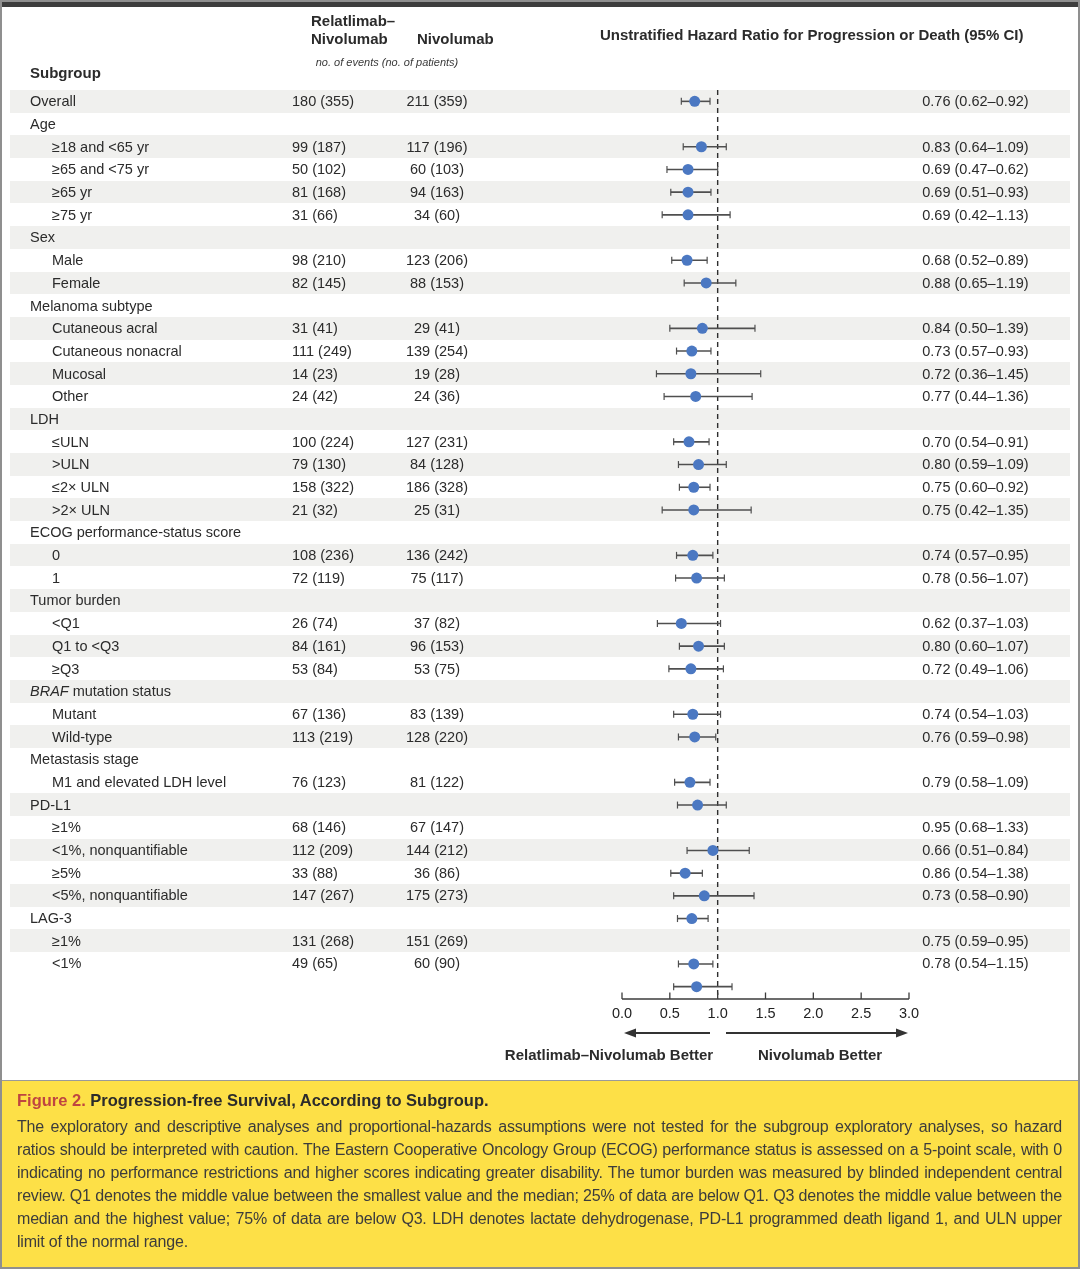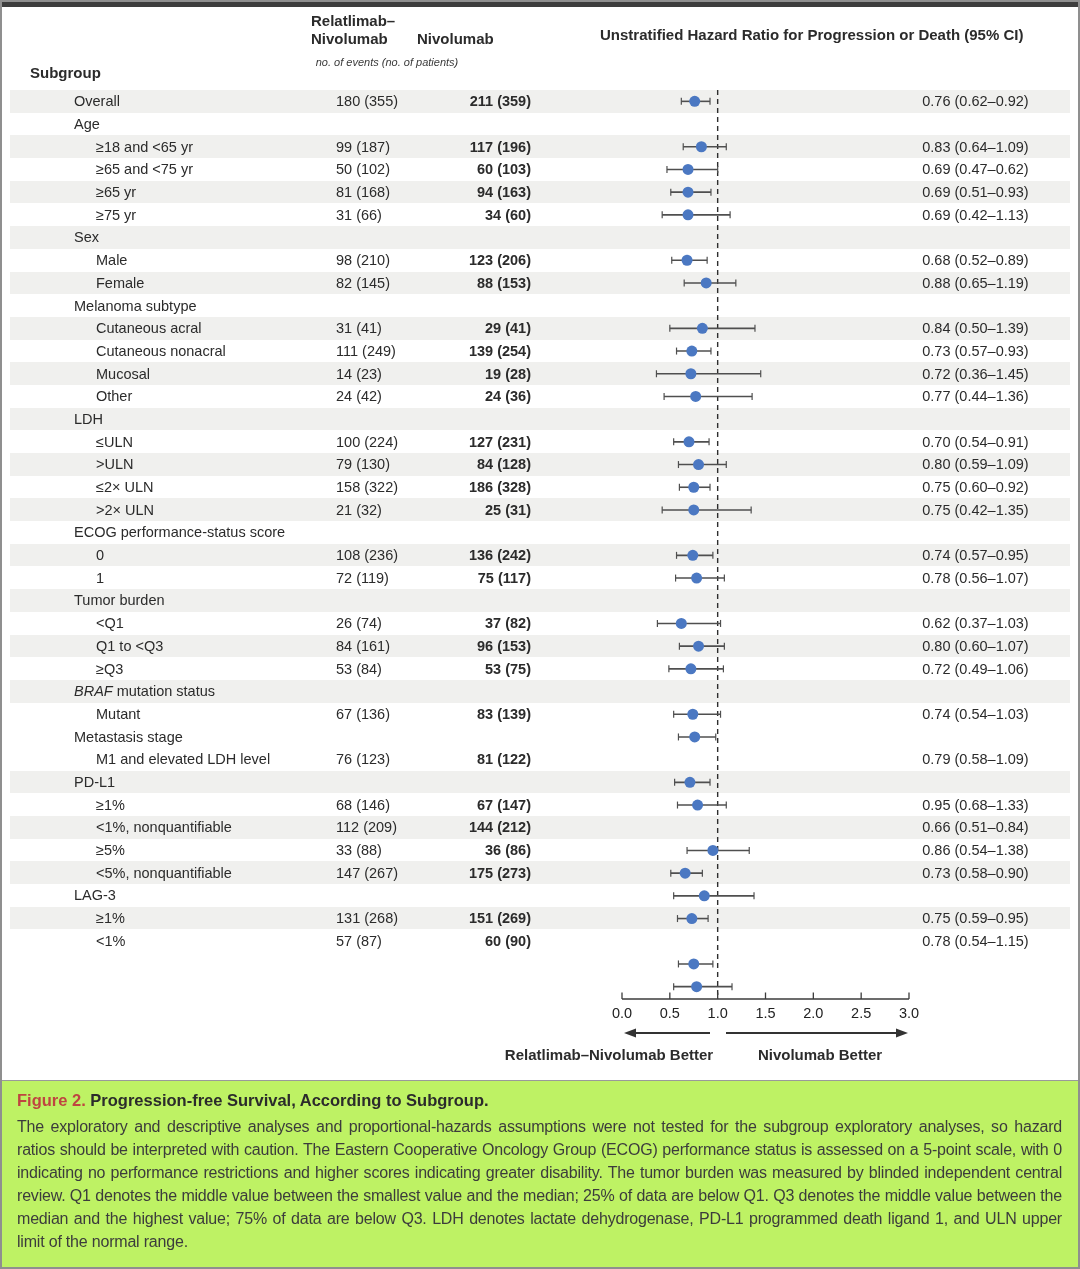--- a/index.html
+++ b/index.html
@@ -11,33 +11,33 @@
   
   .hdr{position:absolute;color:#2b2b2b;font-weight:bold;font-size:15px;line-height:18px;}
   #hdr-subgroup{left:28px;top:30px;margin-top:32px;}
   #hdr-arm1{left:293px;top:10px;margin-left:16px;}
   #hdr-arm2{left:415px;top:28px;}
   #hdr-note{position:absolute;left:278px;top:54px;width:214px;text-align:center;
             font-style:italic;font-weight:normal;font-size:11px;color:#3a3a3a;}
   #hdr-hr{left:598px;top:24px;width:424px;}
   
   #rows{position:absolute;top:88px;left:8px;right:8px;z-index:1;}
-  .row{height:22.7px;display:flex;align-items:center;font-size:14.5px;color:#2b2b2b;padding-left:44px;}
+  .row{height:22.7px;display:flex;align-items:center;font-size:14.5px;color:#2b2b2b;}
   .row.stripe{background:#f0f0ee;}
   .cell-label{flex:0 0 282px;padding-left:20px;box-sizing:border-box;white-space:nowrap;overflow:hidden;}
   .cell-label.indent{padding-left:42px;}
   .cell-arm{flex:0 0 95px;text-align:left;white-space:nowrap;}
-  .cell-arm2{flex:0 0 100px;text-align:right;white-space:nowrap;font-weight:bold;}
+  .cell-arm2{flex:0 0 100px;text-align:center;white-space:nowrap;}
   .cell-spacer{flex:1;}
   .cell-hr{flex:0 0 165px;text-align:center;padding-right:24px;box-sizing:border-box;white-space:nowrap;}
   
   #plot-svg{position:absolute;top:0;left:0;z-index:3;pointer-events:none;}
   
   #caption{
-    position:absolute;left:0;right:0;top:1078px;bottom:0;background:#bef264;
+    position:absolute;left:0;right:0;top:1078px;bottom:0;background:#fde047;
     border-top:1px solid #9a9a9a;padding:10px 16px 0 15px;box-sizing:border-box;
   }
   #caption-title{font-size:16.5px;font-weight:bold;color:#2b2b2b;}
   #caption-title .figlabel{color:#bf4540;}
   #caption-body{margin-top:5px;font-size:16px;line-height:23px;letter-spacing:-0.2px;
     color:#3c3c3c;text-align:justify;}
 </style>
 </head>
 <body>
 
@@ -243,20 +243,27 @@
         <div class="cell-spacer"></div>
         <div class="cell-hr"></div>
       </div>
       <div class="row">
         <div class="cell-label indent">Mutant</div>
         <div class="cell-arm">67 (136)</div>
         <div class="cell-arm2">83 (139)</div>
         <div class="cell-spacer"></div>
         <div class="cell-hr">0.74 (0.54–1.03)</div>
       </div>
+      <div class="row stripe">
+        <div class="cell-label indent">Wild-type</div>
+        <div class="cell-arm">113 (219)</div>
+        <div class="cell-arm2">128 (220)</div>
+        <div class="cell-spacer"></div>
+        <div class="cell-hr">0.76 (0.59–0.98)</div>
+      </div>
       <div class="row">
         <div class="cell-label">Metastasis stage</div>
         <div class="cell-arm"></div>
         <div class="cell-arm2"></div>
         <div class="cell-spacer"></div>
         <div class="cell-hr"></div>
       </div>
       <div class="row">
         <div class="cell-label indent">M1 and elevated LDH level</div>
         <div class="cell-arm">76 (123)</div>
@@ -308,21 +315,21 @@
       </div>
       <div class="row stripe">
         <div class="cell-label indent">≥1%</div>
         <div class="cell-arm">131 (268)</div>
         <div class="cell-arm2">151 (269)</div>
         <div class="cell-spacer"></div>
         <div class="cell-hr">0.75 (0.59–0.95)</div>
       </div>
       <div class="row">
         <div class="cell-label indent">&lt;1%</div>
-        <div class="cell-arm">57 (87)</div>
+        <div class="cell-arm">49 (65)</div>
         <div class="cell-arm2">60 (90)</div>
         <div class="cell-spacer"></div>
         <div class="cell-hr">0.78 (0.54–1.15)</div>
       </div>
     </div>
 
   <svg id="plot-svg" width="1080" height="1075" viewBox="0 0 1080 1075">
       <line x1="715.6666666666666" y1="88" x2="715.6666666666666" y2="997" stroke="#2e2e2e" stroke-width="1.4" stroke-dasharray="5,4"></line>
       <line x1="679.3133333333333" y1="99.35" x2="708.0133333333333" y2="99.35" stroke="#4f4f4f" stroke-width="1.6"></line>
       <line x1="679.3133333333333" y1="95.85" x2="679.3133333333333" y2="102.85" stroke="#4f4f4f" stroke-width="1.2"></line>

